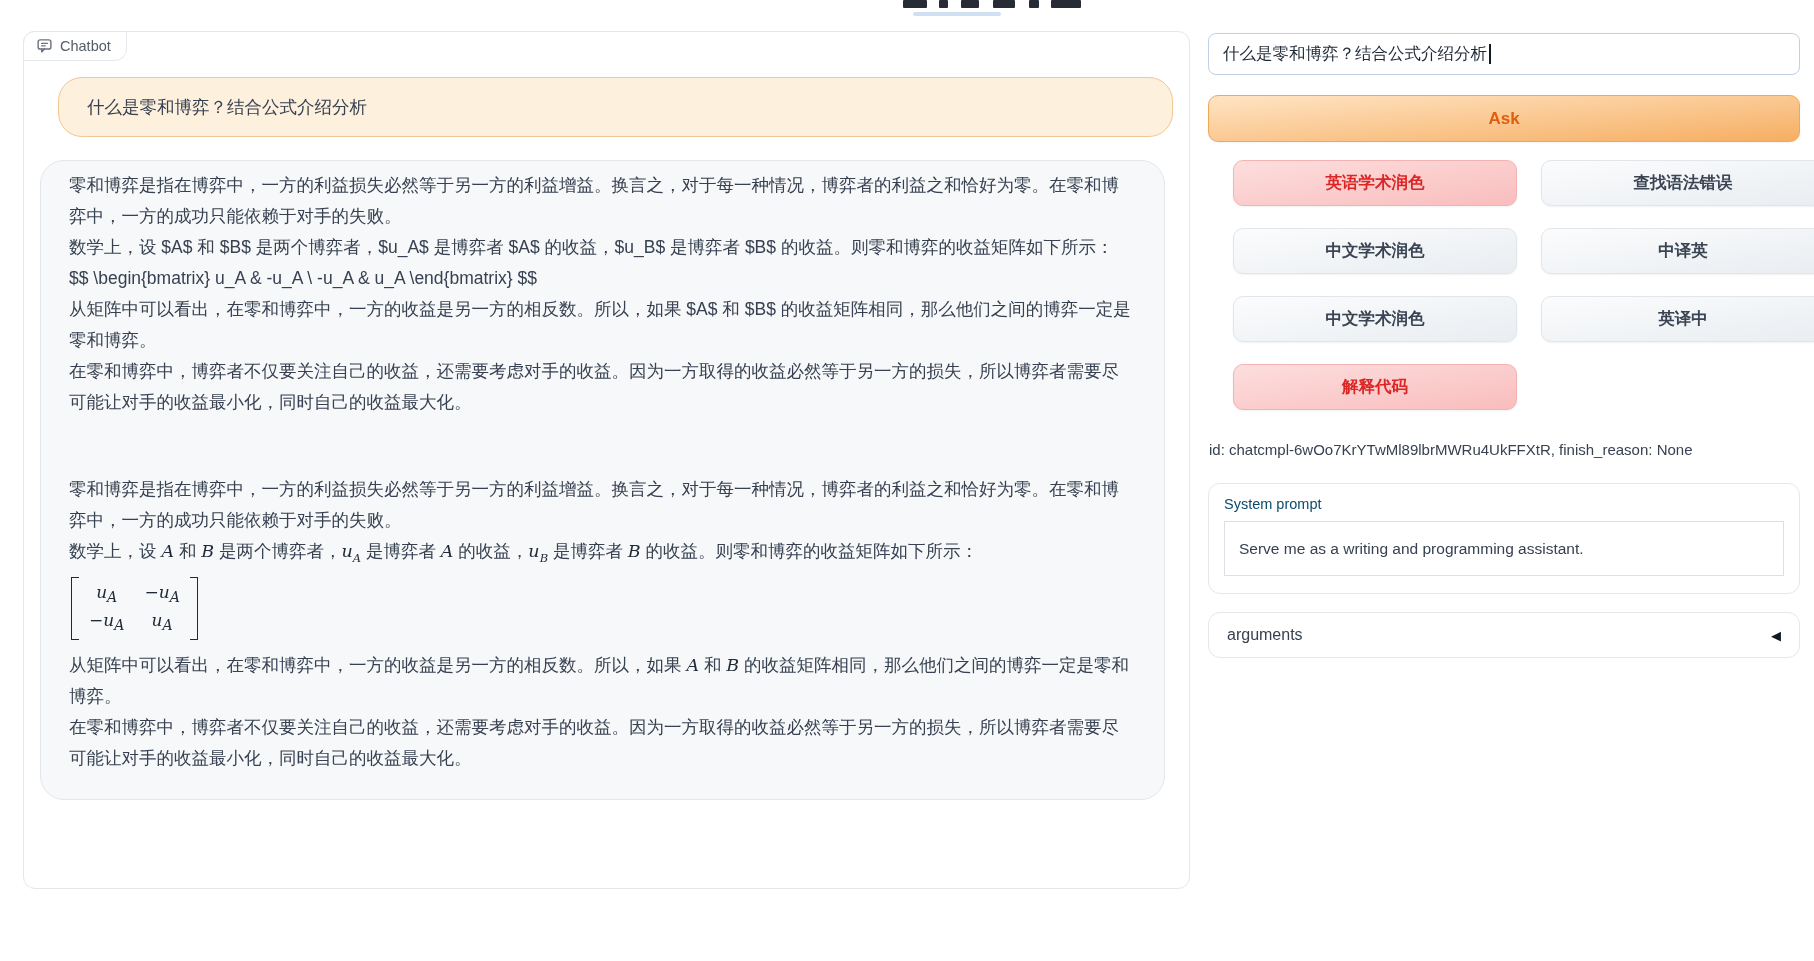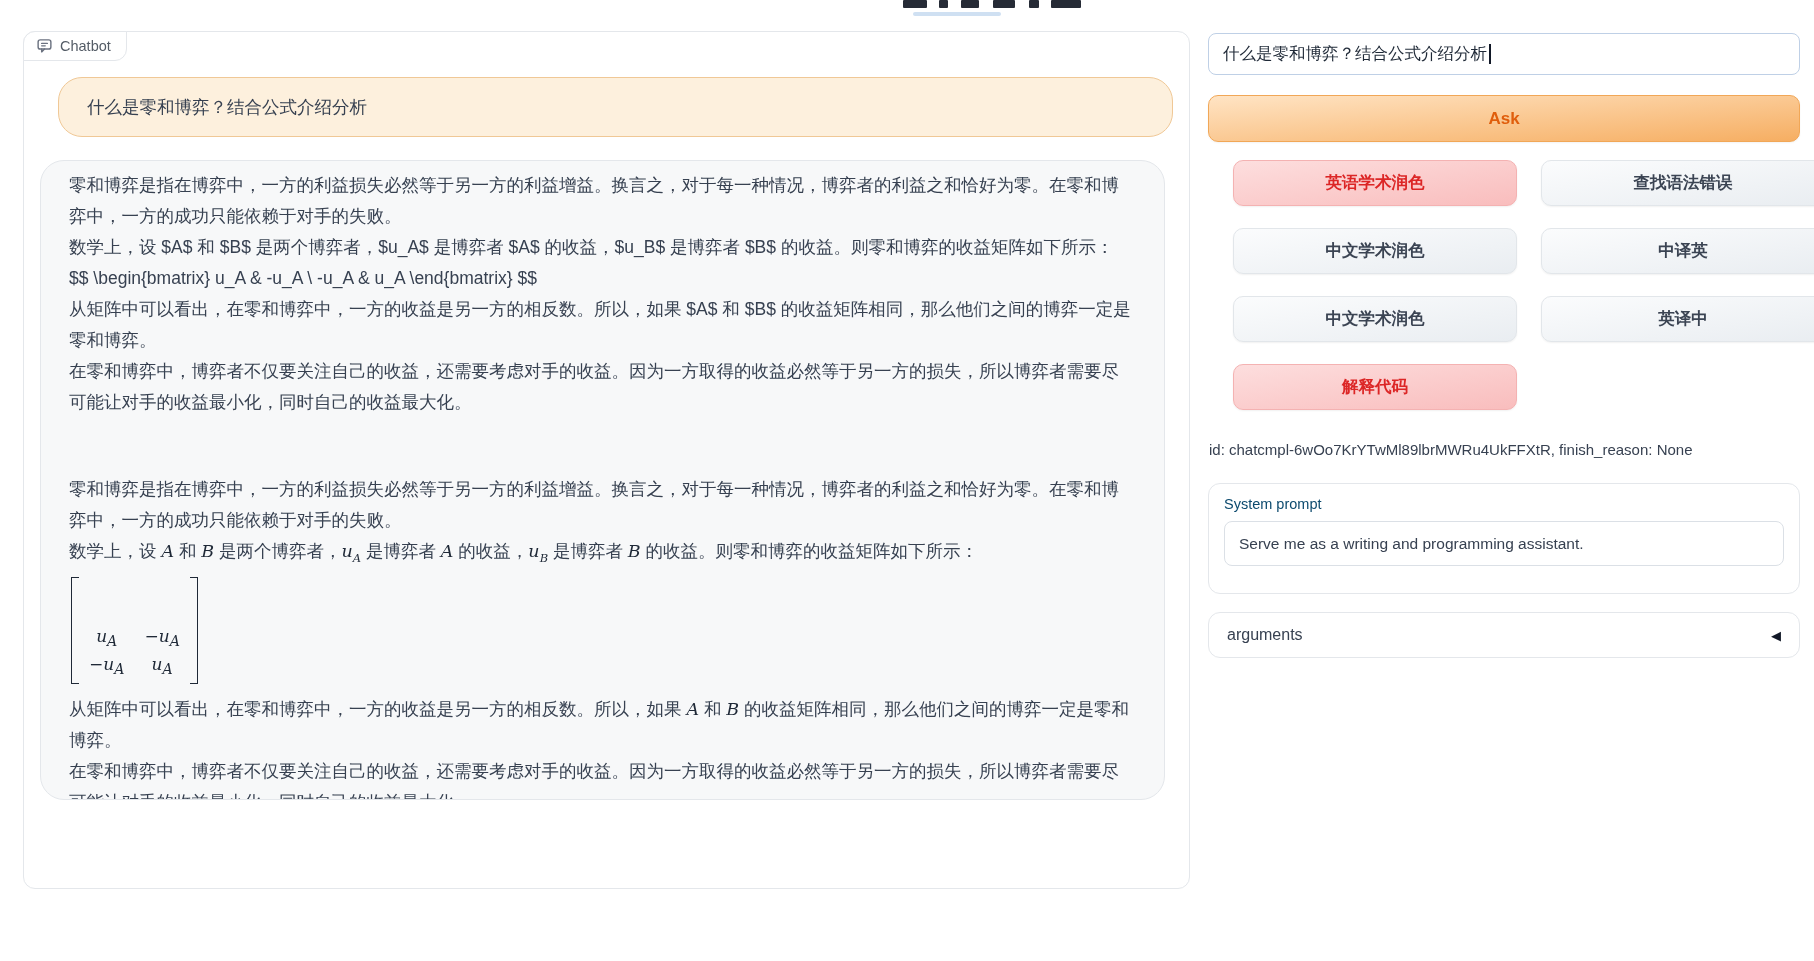--- a/index.html
+++ b/index.html
@@ -35,21 +35,21 @@
   .mi sub,.msub{font-family:"DejaVu Serif","Liberation Serif",serif;font-style:italic;
                 font-size:11.5px;}
   
   .matrix{display:inline-flex;align-items:stretch;margin:3px 0 3px 2px;
           font-family:"DejaVu Serif","Liberation Serif",serif;font-style:italic;
           font-size:17px;color:#1f2937;line-height:22px;}
   .bracket{width:7px;}
   .bracket.left{border-left:1.5px solid #1f2937;border-top:1.5px solid #1f2937;border-bottom:1.5px solid #1f2937;}
   .bracket.right{border-right:1.5px solid #1f2937;border-top:1.5px solid #1f2937;border-bottom:1.5px solid #1f2937;}
   .matrix-grid{display:grid;grid-template-columns:auto auto;column-gap:20px;row-gap:1px;
-               padding:4px 10px;align-items:center;justify-items:center;margin-top:44px;}
+               padding:4px 10px;align-items:center;justify-items:center;}
 
   
   .composer-input{position:absolute;left:1208px;top:33px;width:592px;height:42px;box-sizing:border-box;
                   background:#fff;border:1px solid #bfd0e6;border-radius:8px;
                   display:flex;align-items:center;padding:0 14px;
                   font-size:16.5px;color:#1f2937;cursor:text;}
   .caret{display:inline-block;width:1.5px;height:20px;background:#111827;margin-left:2px;}
 
   .ask-btn{position:absolute;left:1208px;top:95px;width:592px;height:47px;box-sizing:border-box;
            background:linear-gradient(to bottom right,#ffe4c4,#f6ae62);
@@ -67,22 +67,22 @@
              border:1px solid #e2e6ea;color:#3b4453;}
   .qbtn.red{background:linear-gradient(to bottom right,#fddede,#f9bdbd);
             border:1px solid #f4b2b2;color:#dc2626;}
 
   .status-line{position:absolute;left:1209px;top:440px;width:592px;
                font-size:15px;color:#374151;line-height:20px;}
 
   .sysprompt-card{position:absolute;left:1208px;top:483px;width:592px;height:111px;box-sizing:border-box;
                   background:#fff;border:1px solid #e4e7eb;border-radius:12px;padding:12px 15px;}
   .sysprompt-label{font-size:14.5px;color:#0c4a6e;margin-bottom:9px;}
-  .sysprompt-input{width:100%;height:45px;box-sizing:border-box;background:#fff;
-                   border:1px solid #dbe0e6;border-radius:8px;display:flex;align-items:center;
+  .sysprompt-input{width:100%;height:55px;box-sizing:border-box;background:#fff;
+                   border:1px solid #dbe0e6;border-radius:0;display:flex;align-items:center;
                    padding:0 14px;font-size:15.5px;color:#374151;cursor:text;}
 
   .accordion{position:absolute;left:1208px;top:612px;width:592px;height:46px;box-sizing:border-box;
              background:#fff;border:1px solid #e4e7eb;border-radius:12px;
              display:flex;align-items:center;justify-content:space-between;
              padding:8px 18px;cursor:pointer;}
   .accordion-label{font-size:16px;color:#374151;}
   .accordion-arrow{font-size:13px;color:#111827;}
 </style>
 </head>

